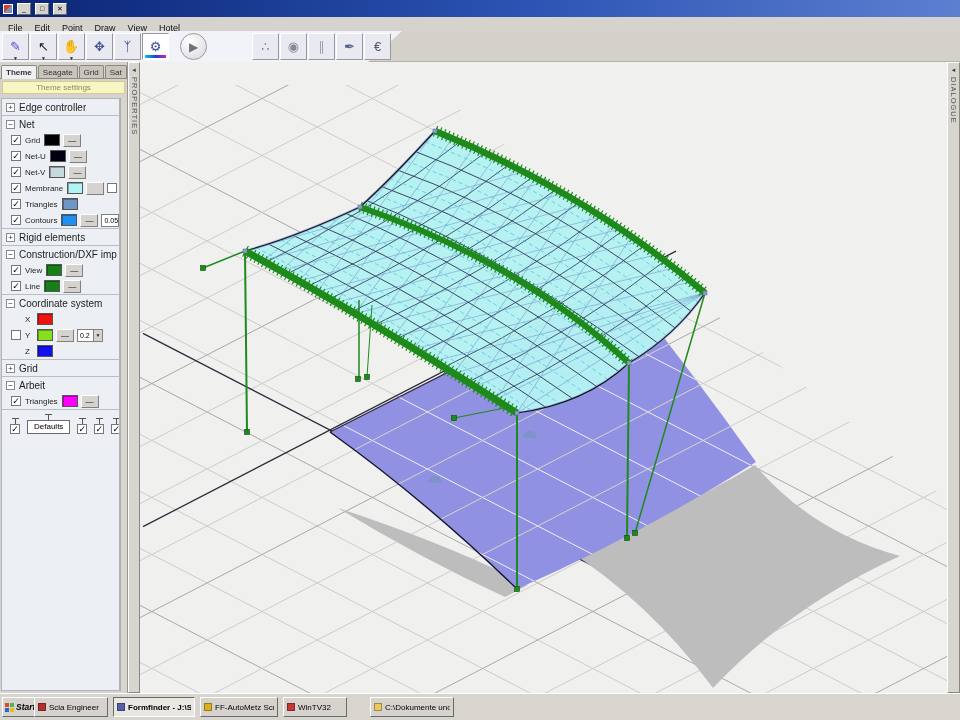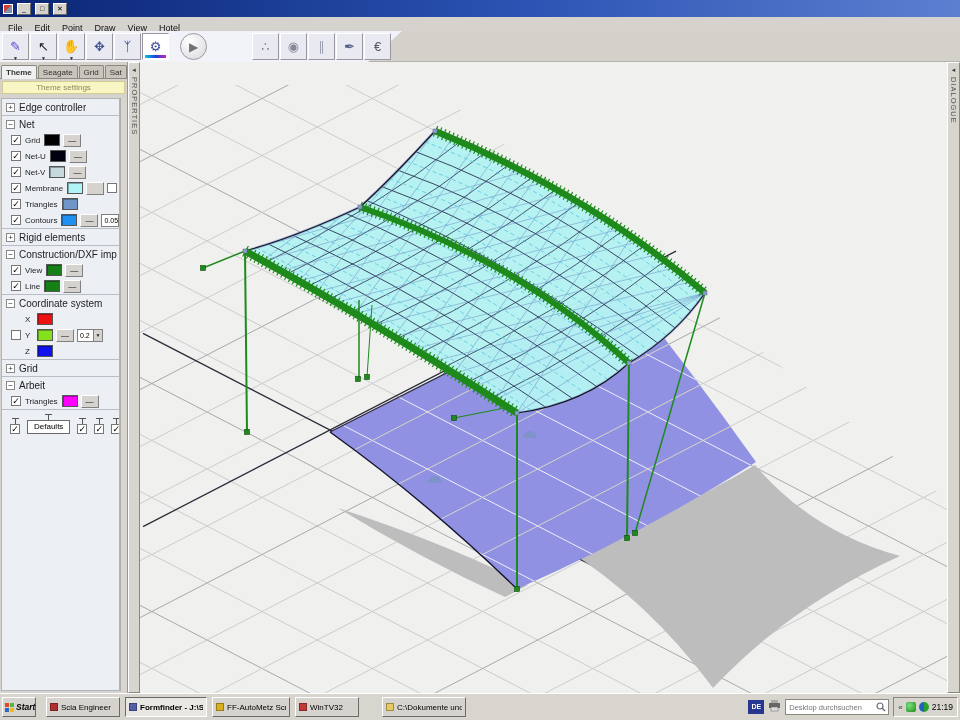--- a/index.html
+++ b/index.html
@@ -66,21 +66,21 @@
 #rsplit{left:947px;width:13px}
 .vstrip .varrow{font-size:6px;color:#444}
 .vstrip .vtext{writing-mode:vertical-rl;font-size:7.5px;letter-spacing:1px;color:#555}
 #scene{position:absolute;left:140px;top:62px;width:807px;height:631px;display:block}
 
 #taskbar{position:absolute;left:0;top:693px;right:0;height:27px;background:#d8d5cf;border-top:1px solid #fff}
 #startbtn{position:absolute;left:2px;top:3px;width:34px;height:20px;background:#d6d3ce;border:1px solid;border-color:#fff #6a6a6a #6a6a6a #fff;display:flex;align-items:center;gap:2px;padding:0 2px}
 #startflag{width:9px;height:9px;display:grid;grid-template-columns:1fr 1fr;grid-template-rows:1fr 1fr;gap:1px;flex:0 0 auto}
 #startflag i{display:block}
 #startlabel{font-size:8.5px;font-weight:bold;font-style:italic}
-#taskitems{position:absolute;left:46px;top:3px;display:flex;gap:5px}
+#taskitems{position:absolute;left:34px;top:3px;display:flex;gap:5px}
 .taskbtn{height:20px;background:#d6d3ce;border:1px solid;border-color:#fff #6a6a6a #6a6a6a #fff;display:flex;align-items:center;gap:3px;padding:0 3px;overflow:hidden}
 .taskbtn.active{border-color:#6a6a6a #fff #fff #6a6a6a;background:#e9e7e2;font-weight:bold}
 .taskbtn .ticon{width:8px;height:8px;flex:0 0 auto;border:1px solid rgba(0,0,0,.3)}
 .taskbtn .tlabel{font-size:8px;white-space:nowrap;overflow:hidden}
 .taskbtn:nth-child(1){width:74px}.taskbtn:nth-child(2){width:82px}.taskbtn:nth-child(3){width:78px}
 .taskbtn:nth-child(4){width:64px}.taskbtn:nth-child(5){width:84px;margin-left:18px}
 #trayarea{position:absolute;right:2px;top:3px;display:flex;align-items:center;gap:4px;height:20px}
 #langbox{width:16px;height:14px;background:#27368f;color:#fff;font-size:7px;font-weight:bold;text-align:center;line-height:14px}
 #searchwrap{display:flex;align-items:center;border:1px solid #8a877f;background:#fff;height:16px;width:104px}
 #searchwrap input{border:none;outline:none;flex:1;font-size:7.5px;padding:0 3px;min-width:0}
@@ -574,38 +574,13 @@
       </div>
       <div class="taskbtn">
         <span class="ticon" style="background: rgb(192, 56, 56);"></span>
         <span class="tlabel">WinTV32</span>
       </div>
       <div class="taskbtn">
         <span class="ticon" style="background: rgb(232, 200, 96);"></span>
         <span class="tlabel">C:\Dokumente und Einst...</span>
       </div>
     </div>
-  <div id="trayarea">
-    <span id="langbox">DE</span>
-    <span id="printericon">
-      <svg width="13" height="12" viewBox="0 0 13 12">
-          <rect x="3" y="0" width="7" height="3" fill="#aaa"></rect>
-          <rect x="1" y="3" width="11" height="5" fill="#666"></rect>
-          <rect x="3" y="7" width="7" height="4" fill="#ddd" stroke="#666" stroke-width="0.5"></rect>
-        </svg>
-    </span>
-    <span id="searchwrap">
-      <input placeholder="Desktop durchsuchen" style="">
-      <span id="searchbtn">
-        <svg width="10" height="10" viewBox="0 0 10 10">
-            <circle cx="4" cy="4" r="3" fill="none" stroke="#667" stroke-width="1.2"></circle>
-            <line x1="6.2" y1="6.2" x2="9" y2="9" stroke="#667" stroke-width="1.4"></line>
-          </svg>
-      </span>
-    </span>
-    <span id="traybox">
-      <span id="traychev">«</span>
-      <span class="trayic" style="background:radial-gradient(circle at 35% 35%,#7ae07a,#1e8a1e)"></span>
-      <span class="trayic" style="background:conic-gradient(#2aa02a 0 50%,#2060c0 50% 100%);border-radius:50%"></span>
-      <span id="clock">21:19</span>
-    </span>
-  </div>
 </div>
 
 </body></html>

